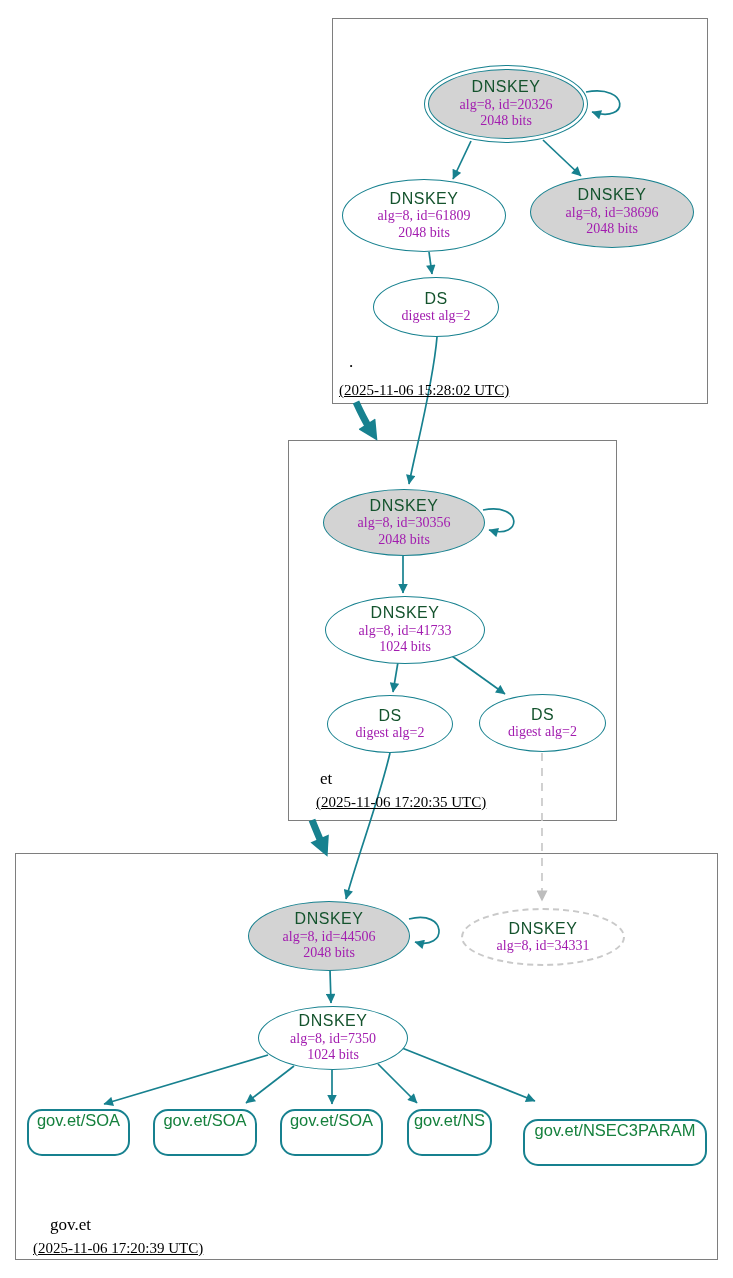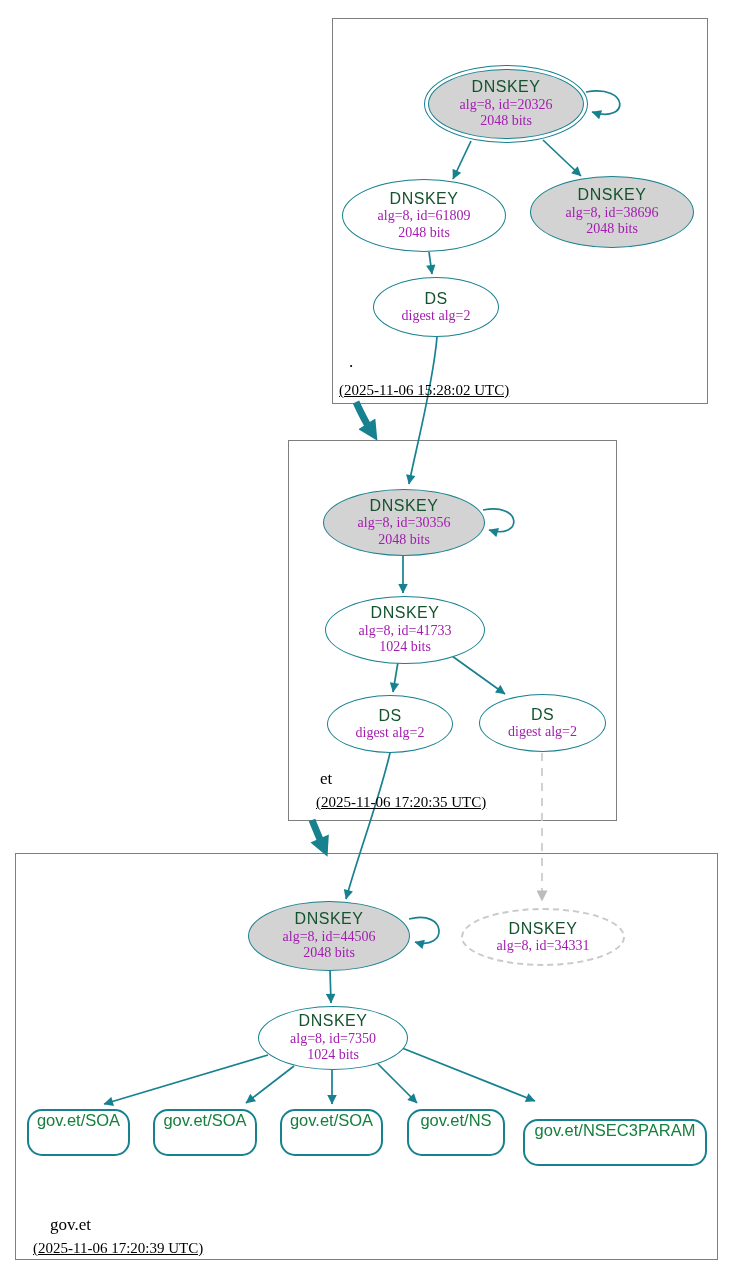--- a/index.html
+++ b/index.html
@@ -197,21 +197,21 @@
 
   <div class="rr" style="left:27px; width:103px;">
     <span>gov.et/SOA</span>
   </div>
   <div class="rr" style="left:153px; width:104px;">
     <span>gov.et/SOA</span>
   </div>
   <div class="rr" style="left:280px; width:103px;">
     <span>gov.et/SOA</span>
   </div>
-  <div class="rr" style="left:407px; width:98px;">
+  <div class="rr" style="left:407px; width:85px;">
     <span>gov.et/NS</span>
   </div>
   <div class="rr" style="left:523px; width:184px;margin-top:10px;">
     <span>gov.et/NSEC3PARAM</span>
   </div>
 
   <div class="zlabel" style="left:50px; top:1207px;margin-top:8px;">gov.et</div>
   <div class="zts" style="left:33px; top:1240px;">(2025-11-06 17:20:39 UTC)</div>
 
 </div>

